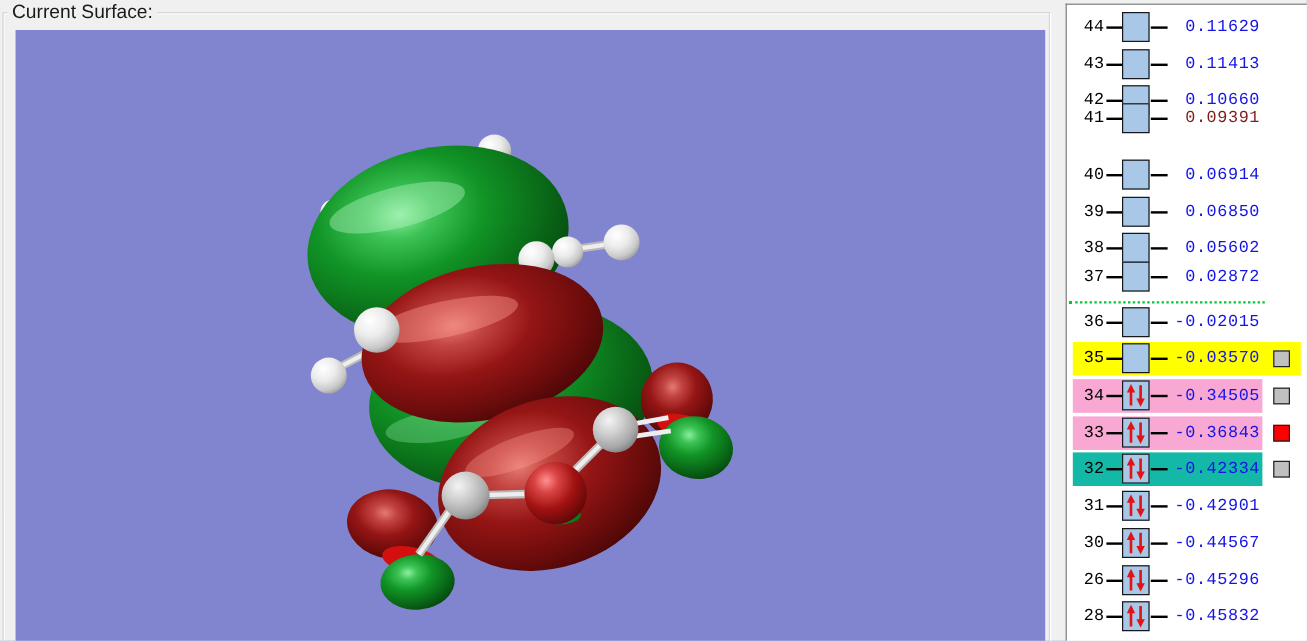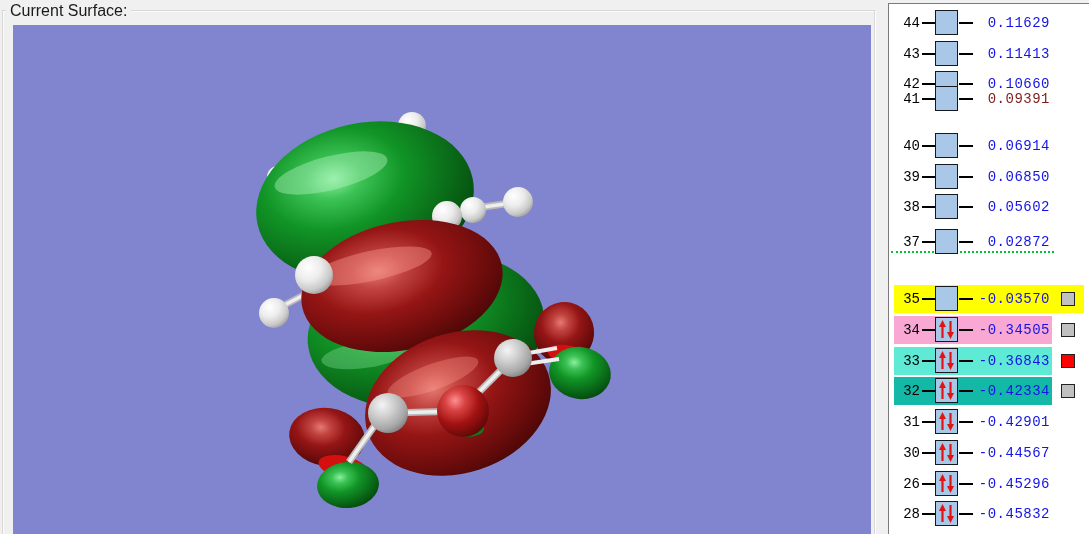--- a/index.html
+++ b/index.html
@@ -207,26 +207,33 @@
     <span class="rline"></span>
     <span class="energy" style="color: rgb(20, 20, 230);">0.06850</span>
   </div>
     <div class="row" style="top: 189px;">
     <span class="onum" style="color: rgb(0, 0, 0);">38</span>
     <span class="lline"></span>
     <span class="obox" style="background: rgb(169, 199, 231);"></span>
     <span class="rline"></span>
     <span class="energy" style="color: rgb(20, 20, 230);">0.05602</span>
   </div>
-    <div class="row" style="top: 224px;">
+    <div class="row" style="top: 213px;">
     <span class="onum" style="color: rgb(0, 0, 0);">37</span>
     <span class="lline"></span>
     <span class="obox" style="background: rgb(169, 199, 231);"></span>
     <span class="rline"></span>
     <span class="energy" style="color: rgb(20, 20, 230);">0.02872</span>
+  </div>
+    <div class="row" style="top: 251px;">
+    <span class="onum" style="color: rgb(0, 0, 0);">36</span>
+    <span class="lline"></span>
+    <span class="obox" style="background: rgb(169, 199, 231);"></span>
+    <span class="rline"></span>
+    <span class="energy" style="color: rgb(20, 20, 230);">-0.02015</span>
   </div>
     <div class="row hl" style="top: 281px; background: rgb(255, 255, 0); padding-left: 32px;">
     <span class="onum" style="color: rgb(0, 0, 0);">35</span>
     <span class="lline"></span>
     <span class="obox" style="background: rgb(169, 199, 231);"></span>
     <span class="rline"></span>
     <span class="energy" style="color: rgb(20, 20, 230);">-0.03570</span>
   <span class="indicator" style="background: rgb(192, 192, 192);"></span>
     </div>
     <div class="row hl" style="top: 312px; background: #f9a8d4;">
@@ -237,21 +244,21 @@
           <line x1="6.5" y1="20" x2="6.5" y2="6" stroke="#e01414" stroke-width="2.2"></line>
           <polygon points="3,9 6.5,2 10,9" fill="#e01414"></polygon>
           <line x1="14.5" y1="3" x2="14.5" y2="17" stroke="#e01414" stroke-width="2.2"></line>
           <polygon points="11,14 14.5,21 18,14" fill="#e01414"></polygon>
         </svg>
       </span>
     <span class="rline"></span>
     <span class="energy" style="color: rgb(20, 20, 230);">-0.34505</span>
   <span class="indicator" style="background: rgb(192, 192, 192);"></span>
     </div>
-    <div class="row hl" style="top: 343px; background: #5eead4;">
+    <div class="row hl" style="top: 343px; background: #f9a8d4;">
     <span class="onum" style="color: rgb(0, 0, 0);">33</span>
     <span class="lline"></span>
     <span class="obox" style="background: rgb(169, 199, 231);">
         <svg viewBox="0 0 21 23">
           <line x1="6.5" y1="20" x2="6.5" y2="6" stroke="#e01414" stroke-width="2.2"></line>
           <polygon points="3,9 6.5,2 10,9" fill="#e01414"></polygon>
           <line x1="14.5" y1="3" x2="14.5" y2="17" stroke="#e01414" stroke-width="2.2"></line>
           <polygon points="11,14 14.5,21 18,14" fill="#e01414"></polygon>
         </svg>
       </span>

